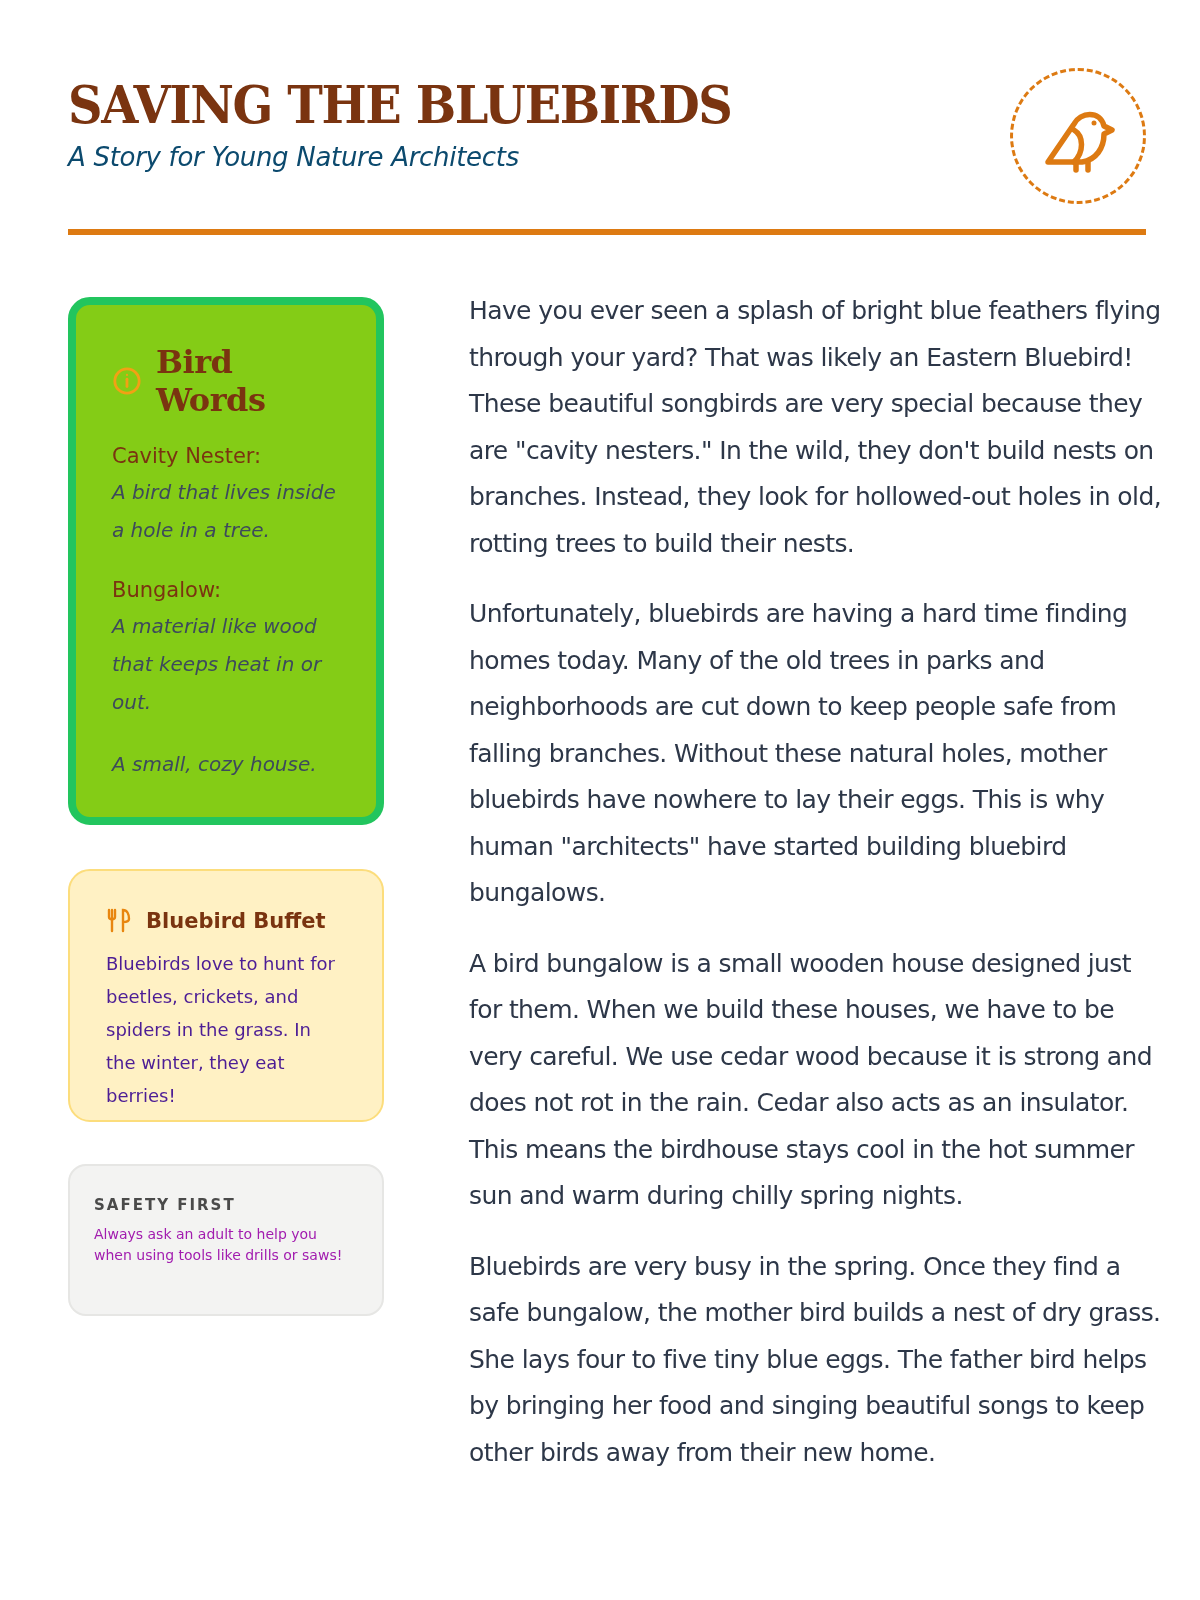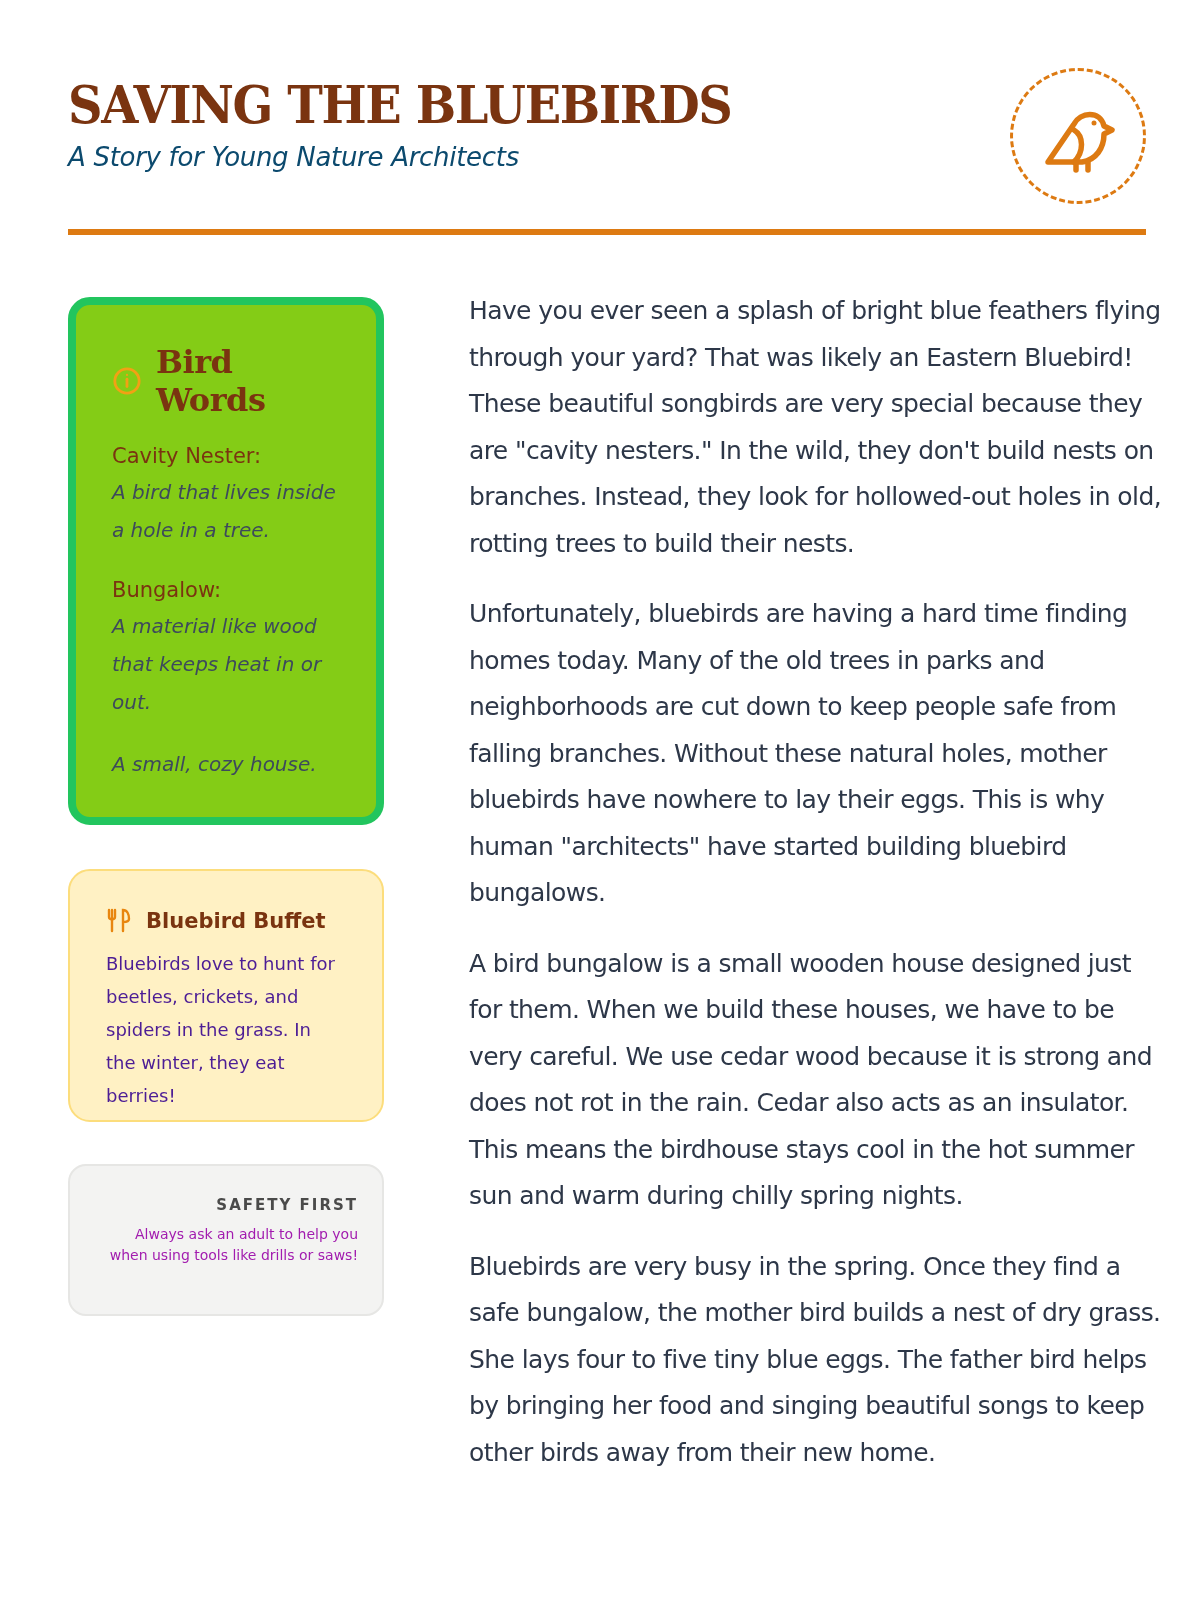--- a/index.html
+++ b/index.html
@@ -37,21 +37,21 @@
     .card-buffet {
       margin-top: 44px; background: #fff1c4; border: 2px solid #fcdd7c; border-radius: 22px;
       padding: 36px 36px 30px 36px; height: 253px;
     }
     .card-buffet-head { display: flex; align-items: flex-end; gap: 14px; margin-bottom: 14px; }
     .card-buffet-title { font-weight: bold; font-size: 21px; color: #7a3410; }
     .card-buffet-text { font-size: 18px; color: #4c1d95; line-height: 33px; }
 
     .card-safety {
       margin-top: 42px; background: #f3f3f2; border: 2px solid #e6e6e4; border-radius: 18px;
-      padding: 30px 24px 22px 24px; height: 152px; text-align: right;
+      padding: 30px 24px 22px 24px; height: 152px; text-align: left;
     }
     .safety-title { font-weight: bold; font-size: 15px; letter-spacing: 2px; color: #4a4a4a; margin-bottom: 10px; }
     .safety-text { font-size: 14px; color: #a21caf; line-height: 21px; }
 
     .main { position: absolute; left: 469px; top: 288px; width: 700px; }
     .main p { font-size: 25px; line-height: 46.5px; color: #2d3748; margin-bottom: 24px; letter-spacing: -0.6px; }
   </style>
 </head>
 <body>
 

